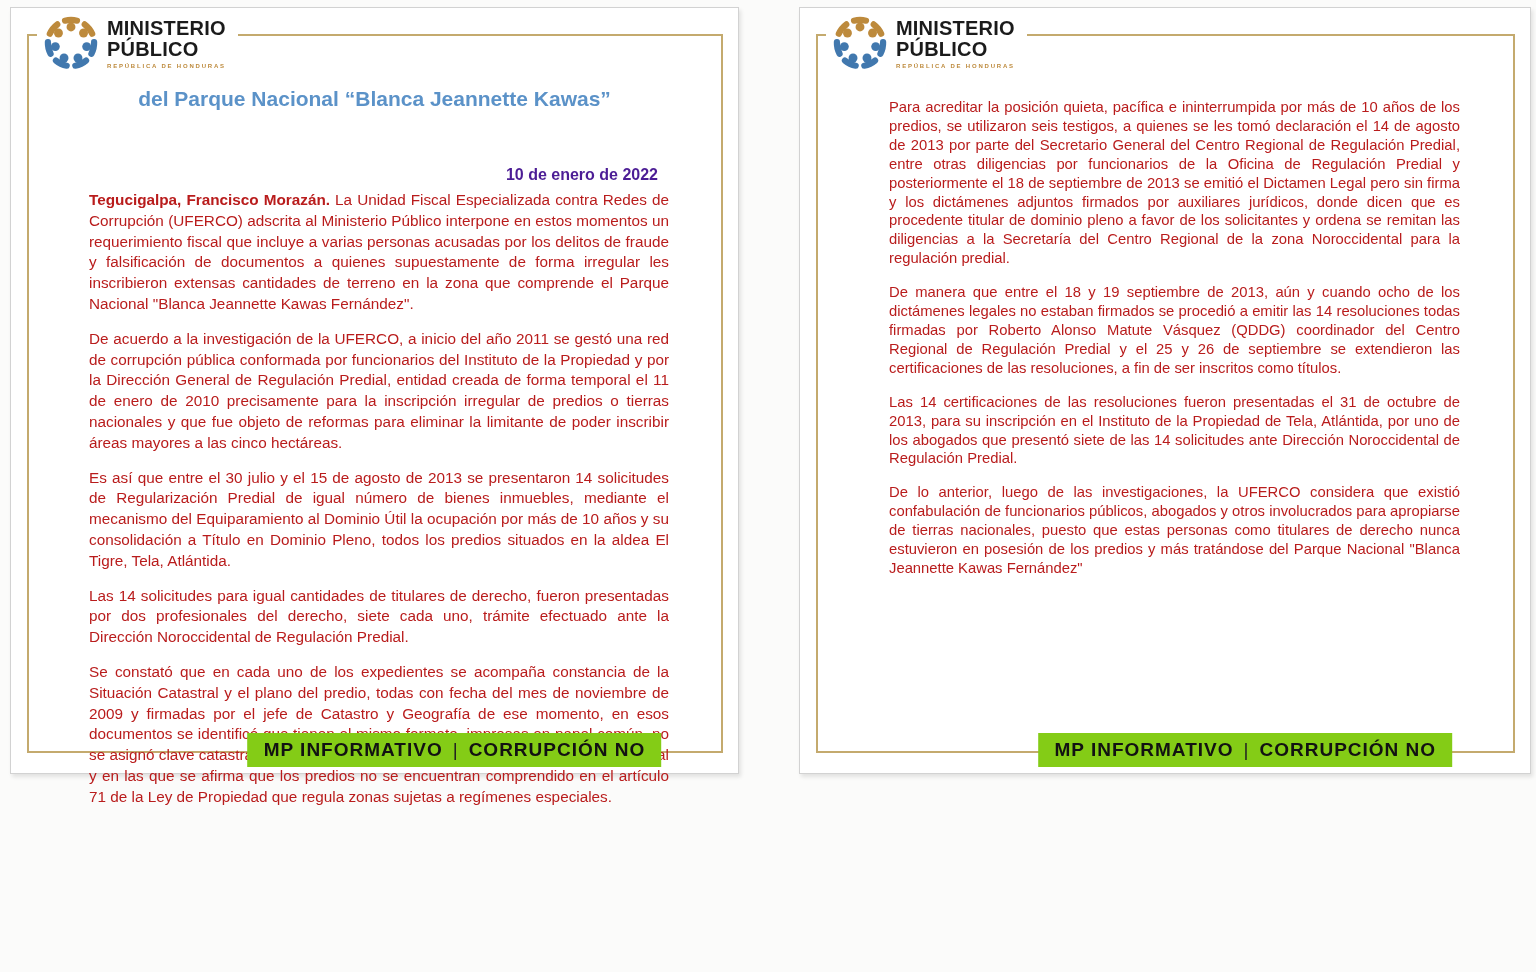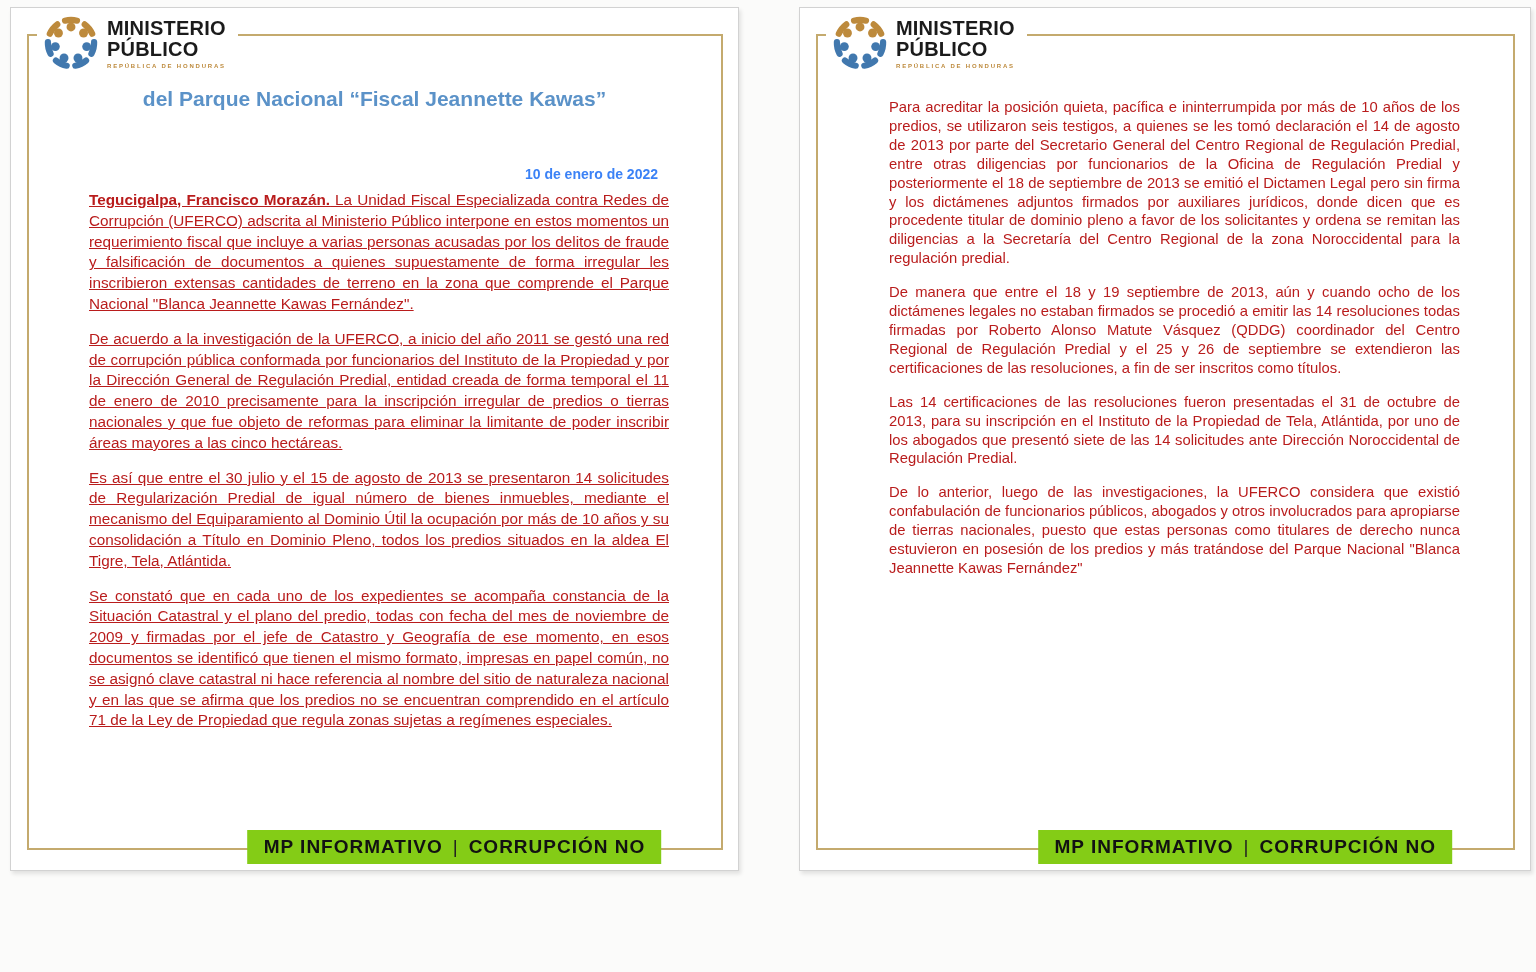--- a/index.html
+++ b/index.html
@@ -1,19 +1,19 @@
 <!DOCTYPE html>
 <html style="--gold: #c4aa6e; --title-blue: #5b92c8; --logo-gold: #bd8a3c; --logo-blue: #4178ae;"><head>
 <meta charset="utf-8">
 <style>
   * { margin:0; padding:0; box-sizing:border-box; }
   html,body { width:1536px; height:972px; overflow:hidden; background:#fbfbfa;
               font-family:"Liberation Sans", sans-serif; }
   .page {
-    position:absolute; top:7px; height:864px; background:#ffffff;
+    position:absolute; top:7px; height:767px; background:#ffffff;
     border:1px solid #d2d2d2; box-shadow:2px 3px 4px rgba(0,0,0,.10);
   }
   .page.left  { left:10px;  width:729px; }
   .page.right { left:799px; width:732px; }
 
   .gold-frame {
     position:absolute; top:26px; left:16px; right:15px; bottom:20px;
     border:2px solid var(--gold, #c4aa6e); z-index:1;
   }
 
@@ -32,24 +32,24 @@
   .p-blue-arc  { stroke:var(--logo-blue,#4178ae); fill:none; stroke-width:6; stroke-linecap:round; }
 
   
   .title {
     position:absolute; top:77px; left:55px; right:55px; z-index:2;
     text-align:center; color:var(--title-blue,#5b92c8);
     font-weight:bold; font-size:21px; line-height:27px;
   }
   .date {
     position:absolute; top:158px; right:80px; z-index:2;
-    font-weight:bold; font-size:14px; color:#3b82f6;
+    font-weight:bold; font-size:16px; color:#4c1d95;
   }
   .content { position:absolute; z-index:2; text-align:justify; color:#b91c1c; }
-  .content.cl { top:182px; left:78px; right:69px; font-size:15.3px; line-height:20.8px;text-decoration:underline; }
+  .content.cl { top:182px; left:78px; right:69px; font-size:15.3px; line-height:20.8px; }
   .content.cr { top:90px;  left:89px; right:70px; font-size:14.8px; line-height:18.9px; }
   .content p { margin-bottom:14px; }
   .content.cr p { margin-bottom:15px; }
   .lead { font-weight:bold; }
 
   
   .footer {
     position:absolute; bottom:6px; left:61%; transform:translateX(-50%);
     z-index:3; background:#84cc16; padding:6px 16px; white-space:nowrap;
     font-weight:bold; font-size:19px; letter-spacing:1px; color:#121212;
@@ -80,29 +80,30 @@
       <circle class="p-gold-head" cx="14.9" cy="17.33" r="4.3"></circle>
     </svg>
     <div class="logo-text">
       <div class="wordmark">MINISTERIO</div>
       <div class="wordmark">PÚBLICO</div>
       <div class="tagline">REPÚBLICA DE HONDURAS</div>
     </div>
   </div>
 
   <div class="title">
-    <div>del Parque Nacional “Fiscal Jeannette Kawas”</div>
+    <div>del Parque Nacional “Blanca Jeannette Kawas”</div>
   </div>
 
   <div class="date">10 de enero de 2022</div>
 
   <div class="content cl">
     <p><span class="lead">Tegucigalpa, Francisco Morazán.</span><span> La Unidad Fiscal Especializada contra Redes de Corrupción (UFERCO) adscrita al Ministerio Público interpone en estos momentos un requerimiento fiscal que incluye a varias personas acusadas por los delitos de fraude y falsificación de documentos a quienes supuestamente de forma irregular les inscribieron extensas cantidades de terreno en la zona que comprende el Parque Nacional "Blanca Jeannette Kawas Fernández".</span></p>
     <p>De acuerdo a la investigación de la UFERCO, a inicio del año 2011 se gestó una red de corrupción pública conformada por funcionarios del Instituto de la Propiedad y por la Dirección General de Regulación Predial, entidad creada de forma temporal el 11 de enero de 2010 precisamente para la inscripción irregular de predios o tierras nacionales y que fue objeto de reformas para eliminar la limitante de poder inscribir áreas mayores a las cinco hectáreas.</p>
     <p>Es así que entre el 30 julio y el 15 de agosto de 2013 se presentaron 14 solicitudes de Regularización Predial de igual número de bienes inmuebles, mediante el mecanismo del Equiparamiento al Dominio Útil la ocupación por más de 10 años y su consolidación a Título en Dominio Pleno, todos los predios situados en la aldea El Tigre, Tela, Atlántida.</p>
+    <p>Las 14 solicitudes para igual cantidades de titulares de derecho, fueron presentadas por dos profesionales del derecho, siete cada uno, trámite efectuado ante la Dirección Noroccidental de Regulación Predial.</p>
     <p>Se constató que en cada uno de los expedientes se acompaña constancia de la Situación Catastral y el plano del predio, todas con fecha del mes de noviembre de 2009 y firmadas por el jefe de Catastro y Geografía de ese momento, en esos documentos se identificó que tienen el mismo formato, impresas en papel común, no se asignó clave catastral ni hace referencia al nombre del sitio de naturaleza nacional y en las que se afirma que los predios no se encuentran comprendido en el artículo 71 de la Ley de Propiedad que regula zonas sujetas a regímenes especiales.</p>
   </div>
 
   <div class="footer">
     <span>MP INFORMATIVO</span><span class="sep">|</span><span>CORRUPCIÓN NO</span>
   </div>
 </div>
 
 <div class="page right">
   <div class="gold-frame"></div>

